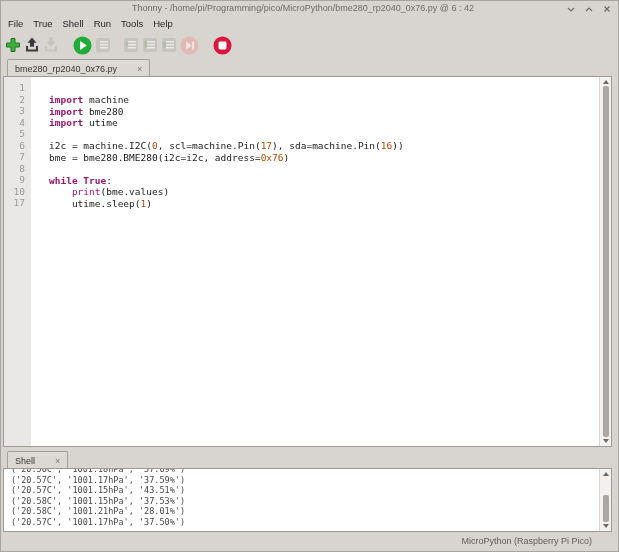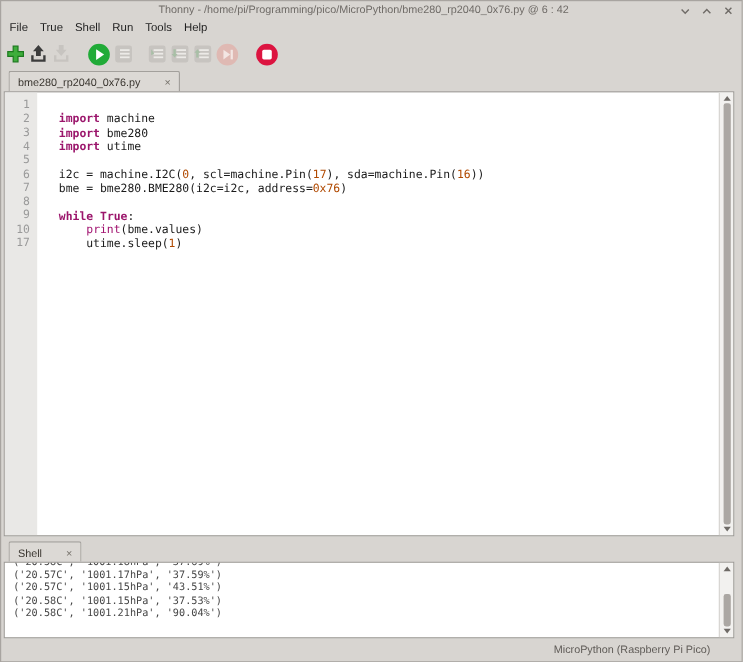--- a/index.html
+++ b/index.html
@@ -214,21 +214,21 @@
   </div>
 
   <div class="tabbar sh">
     <div class="tab">
       <span>Shell</span>
       <span class="tab-close">×</span>
     </div>
   </div>
 
   <div class="shell">
-    <pre id="shell-text"><div>('20.58C', '1001.18hPa', '37.69%')</div><div>('20.57C', '1001.17hPa', '37.59%')</div><div>('20.57C', '1001.15hPa', '43.51%')</div><div>('20.58C', '1001.15hPa', '37.53%')</div><div>('20.58C', '1001.21hPa', '90.04%')</div></pre>
+    <pre id="shell-text"><div>('20.58C', '1001.18hPa', '37.69%')</div><div>('20.57C', '1001.17hPa', '37.59%')</div><div>('20.57C', '1001.15hPa', '43.51%')</div><div>('20.58C', '1001.15hPa', '37.53%')</div><div>('20.58C', '1001.21hPa', '28.01%')</div><div>('20.57C', '1001.17hPa', '37.50%')</div></pre>
     <div class="vscroll">
       <div class="varr up"></div>
       <div class="vthumb" style="top:26px;bottom:9px;"></div>
       <div class="varr dn"></div>
     </div>
   </div>
 
   <div class="statusbar">
     <span class="status-text">MicroPython (Raspberry Pi Pico)</span>
   </div>

